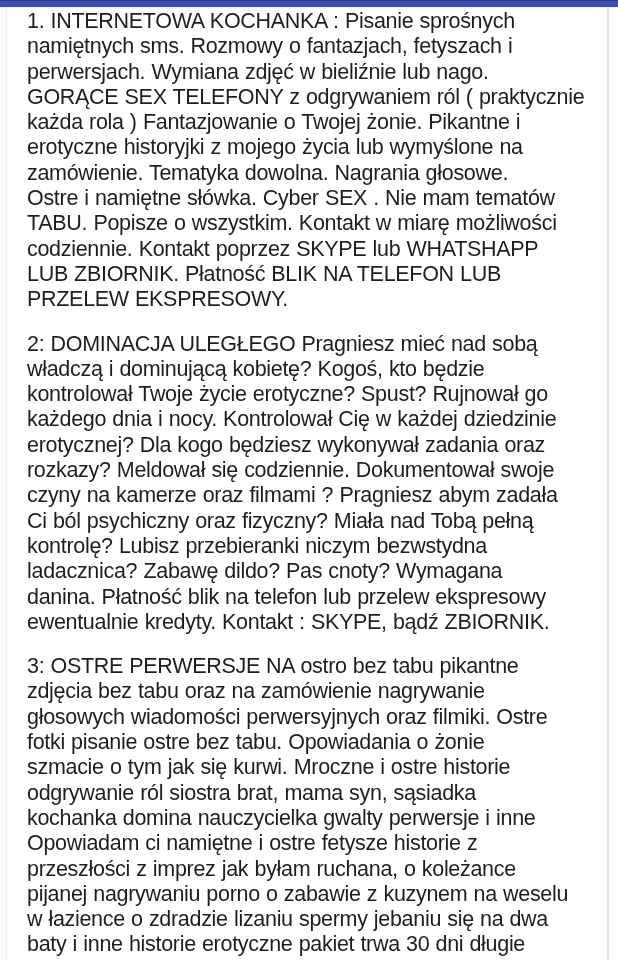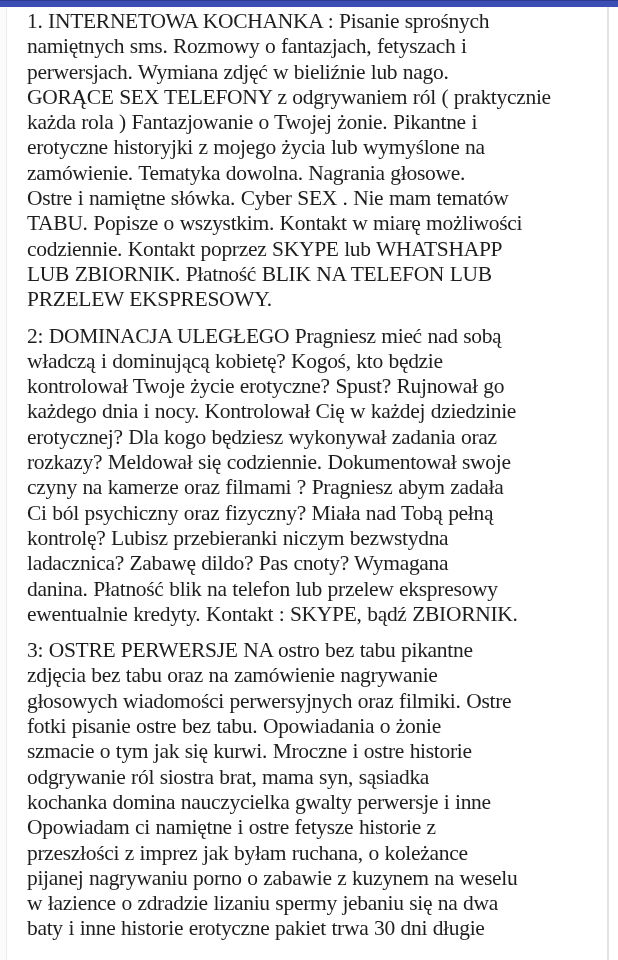--- a/index.html
+++ b/index.html
@@ -38,33 +38,32 @@
     width: 2px;
     background: #e3e3e3;
     z-index: 2;
   }
   .content {
     position: absolute;
     top: 7px; left: 0; right: 0; bottom: 0;
     padding: 2px 6px 0 27px;
     box-sizing: border-box;
     overflow: hidden;
-    font-family: Liberation Serif, serif;
   }
   .section {
     margin: 0;
     color: #1e1e1e;
     font-size: 21.5px;
     line-height: 25.3px;
     letter-spacing: -0.3px;
     white-space: pre-line;
     word-spacing: 0.5px;
   }
   .section + .section {
-    margin-top: 11px;
+    margin-top: 19px;
   }
 </style>
 </head>
 <body>
 
 <div class="top-bar"></div>
 <div class="left-edge"></div>
 <div class="right-edge-line"></div>
 
 <div class="content">

